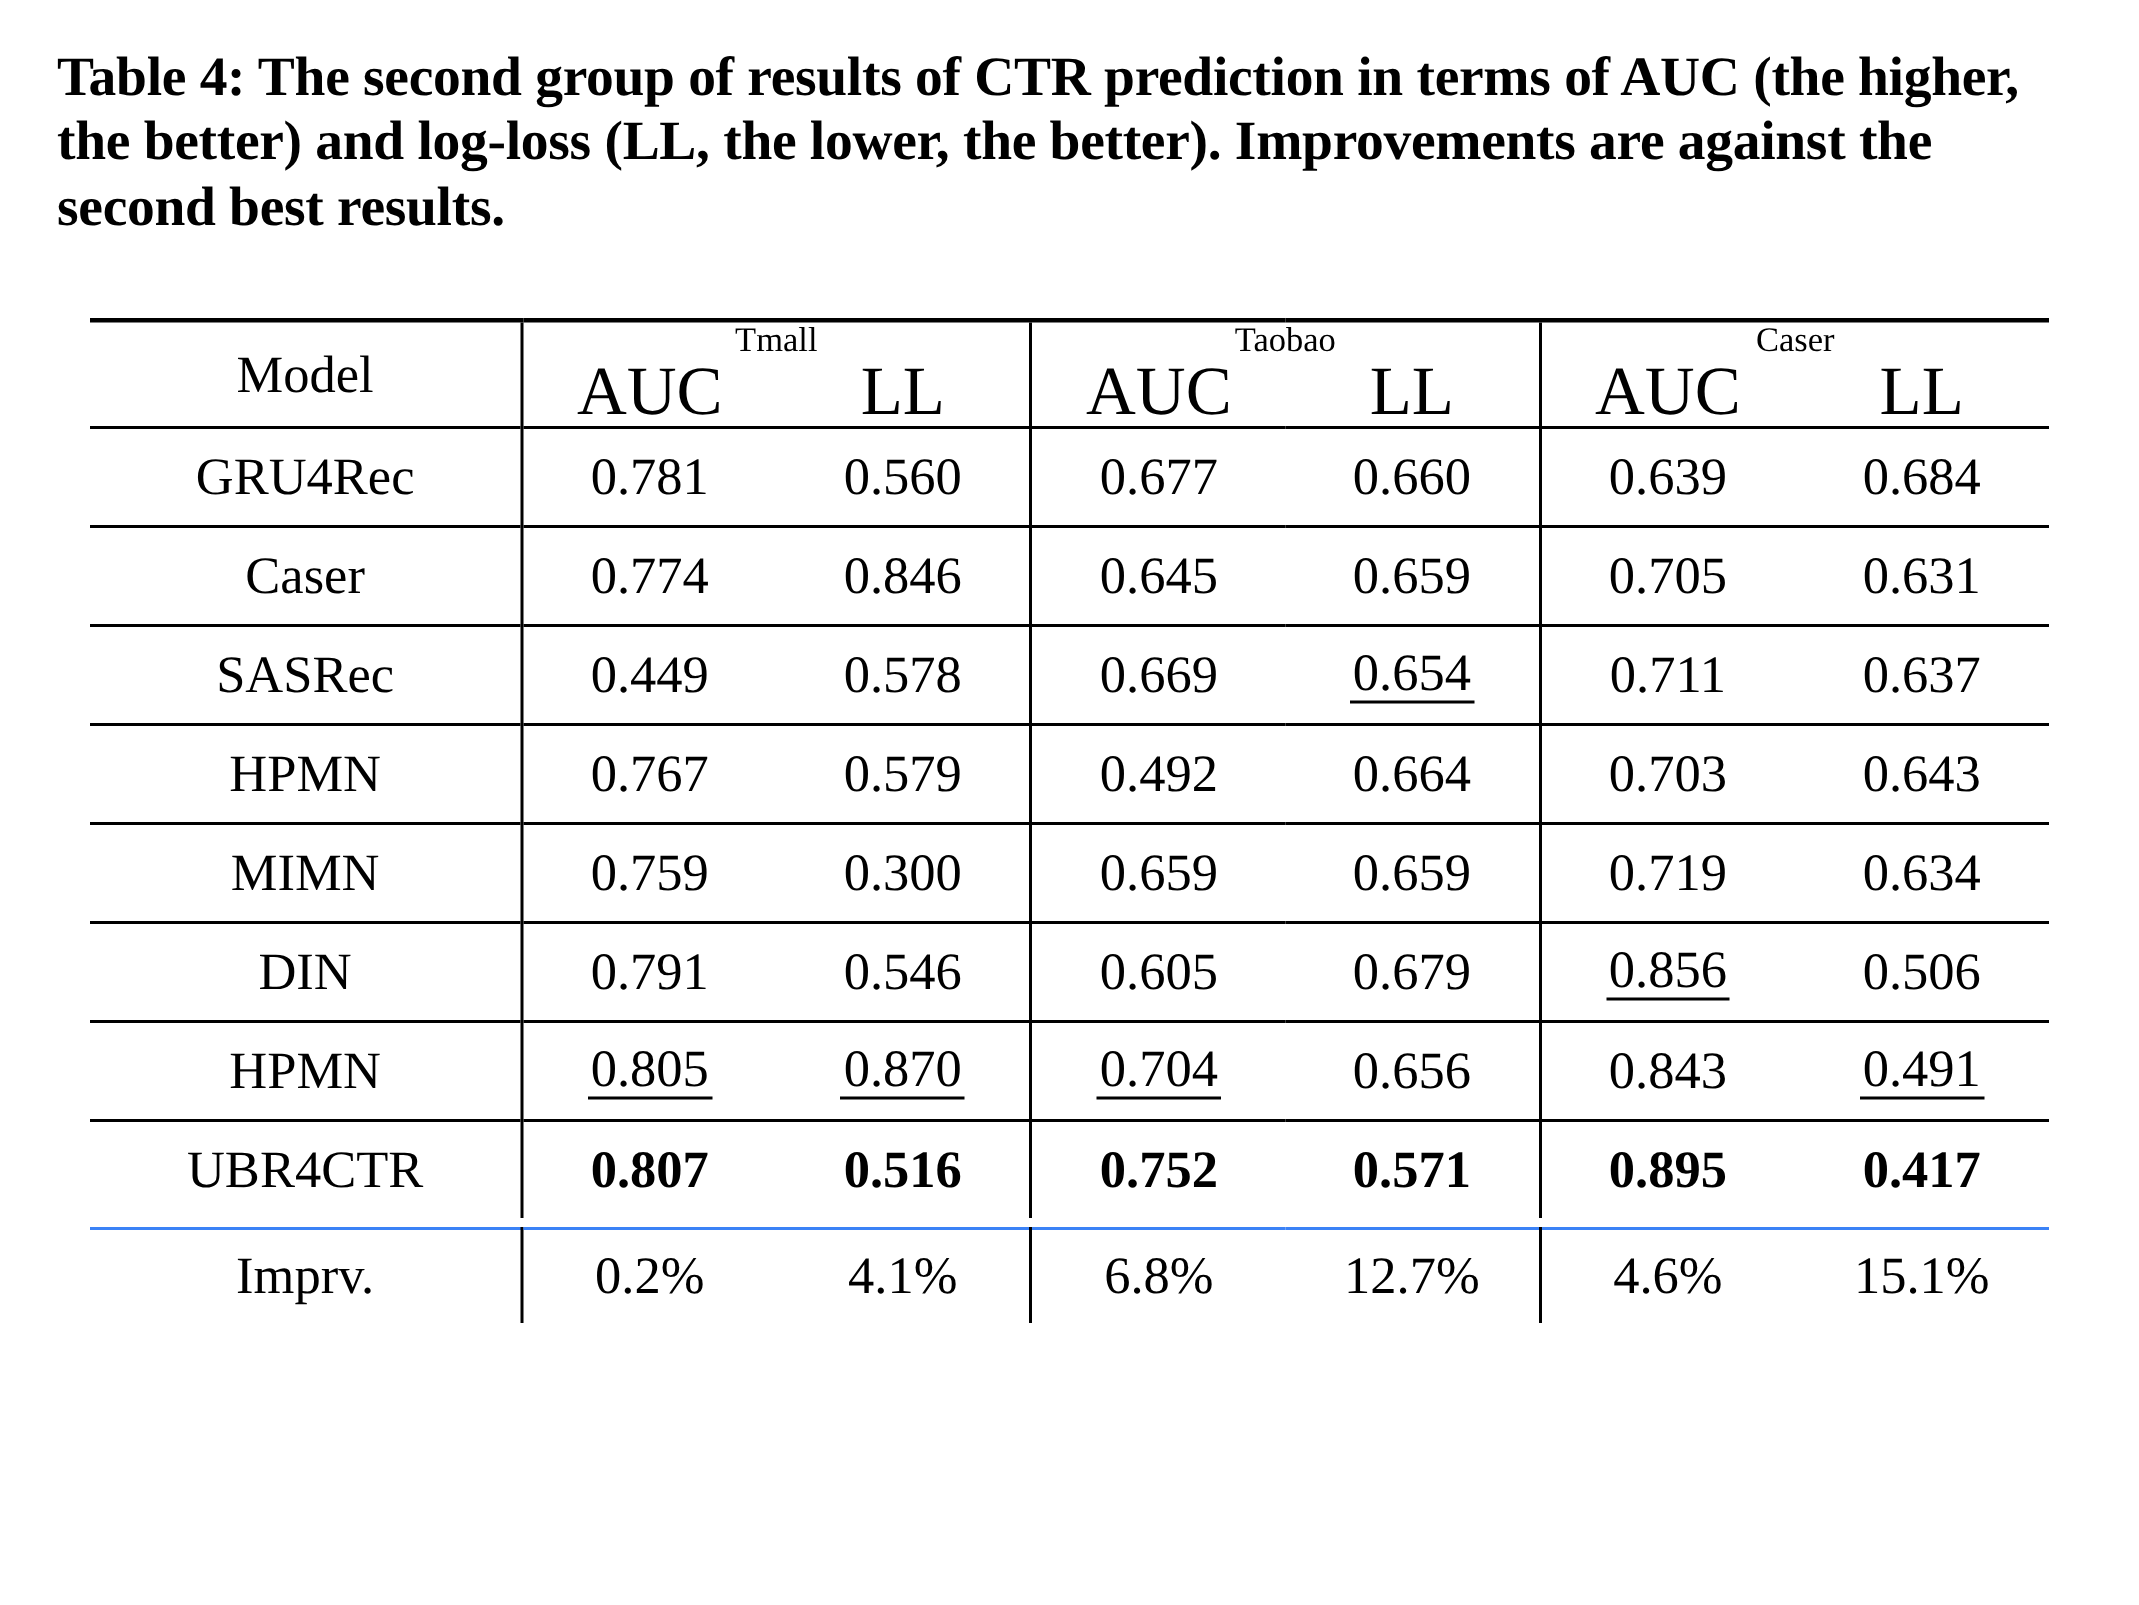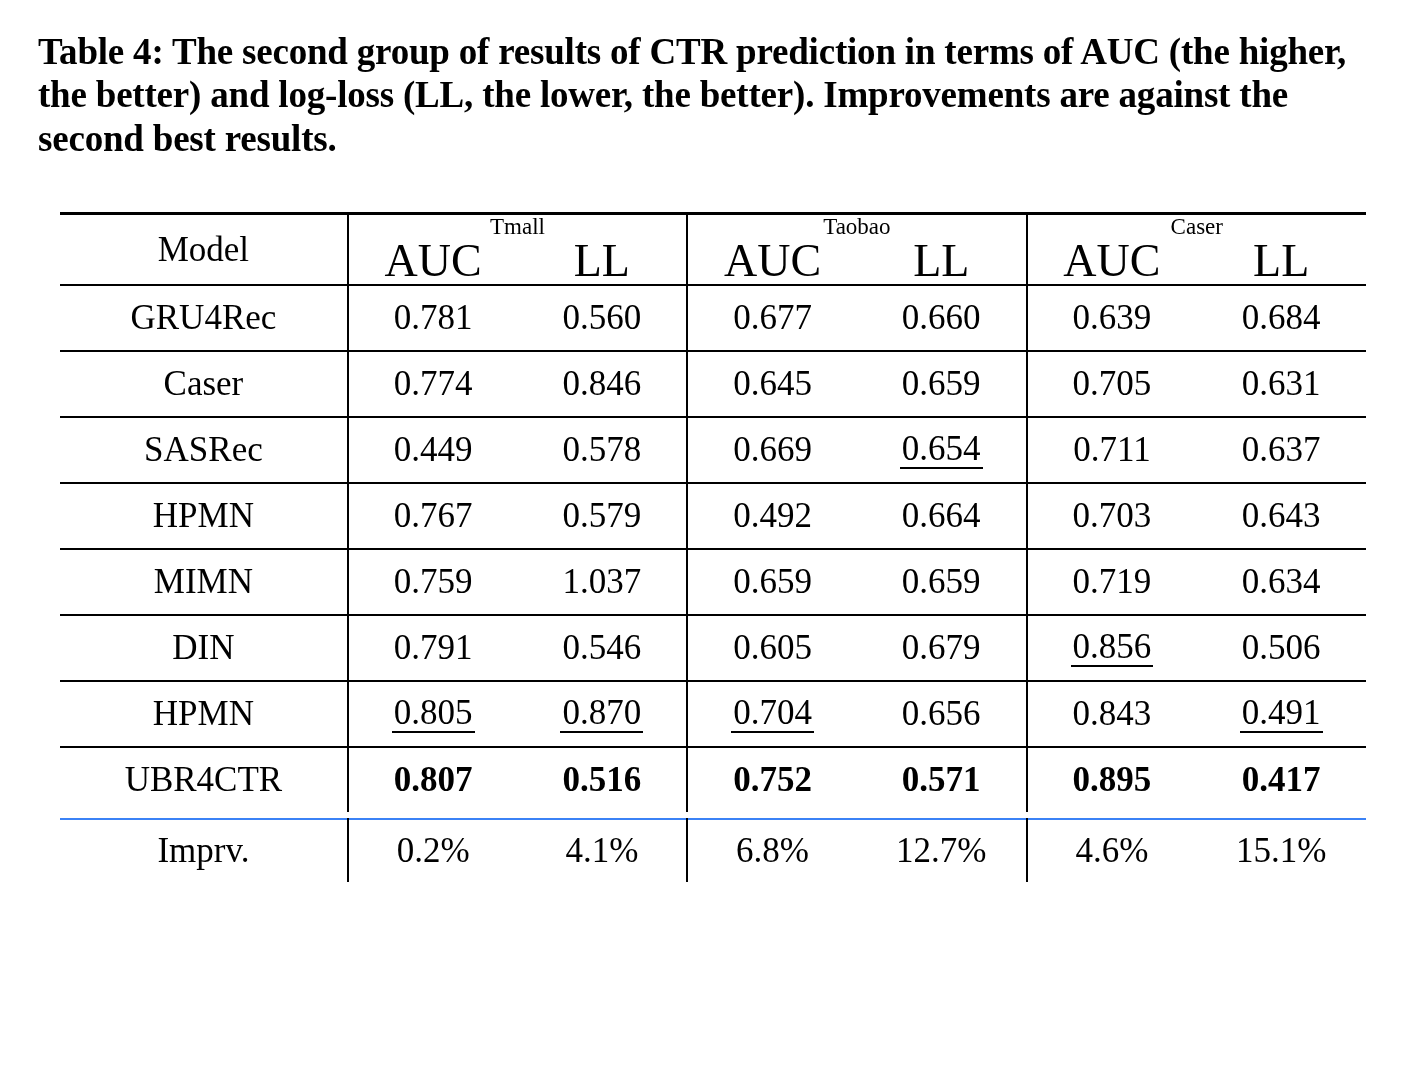--- a/index.html
+++ b/index.html
@@ -152,21 +152,21 @@
           <td class="vsep-right"><span class="val">0.579</span></td>
           <td><span class="val">0.492</span></td>
           <td class="vsep-right"><span class="val">0.664</span></td>
           <td><span class="val">0.703</span></td>
           <td><span class="val">0.643</span></td>
         </tr>
 
         <tr class="rule-thin">
           <td class="model vsep-right">MIMN</td>
           <td><span class="val">0.759</span></td>
-          <td class="vsep-right"><span class="val">1.037</span></td>
+          <td class="vsep-right"><span class="val">0.300</span></td>
           <td><span class="val">0.659</span></td>
           <td class="vsep-right"><span class="val">0.659</span></td>
           <td><span class="val">0.719</span></td>
           <td><span class="val">0.634</span></td>
         </tr>
 
         <tr class="rule-thin">
           <td class="model vsep-right">DIN</td>
           <td><span class="val">0.791</span></td>
           <td class="vsep-right"><span class="val">0.546</span></td>

